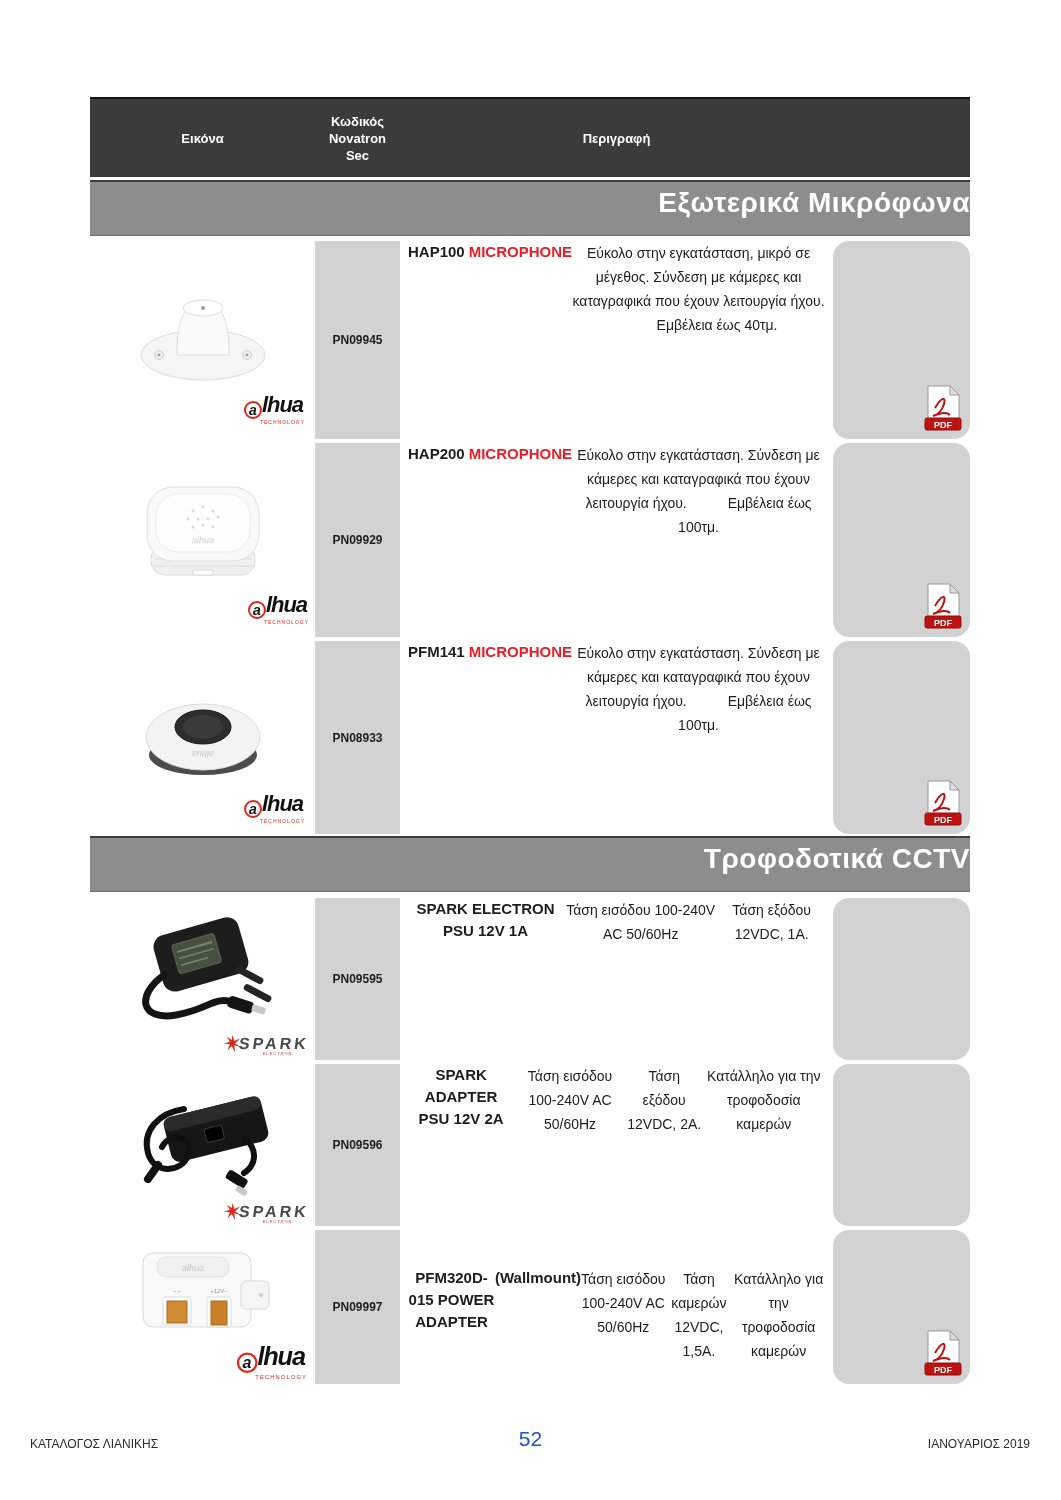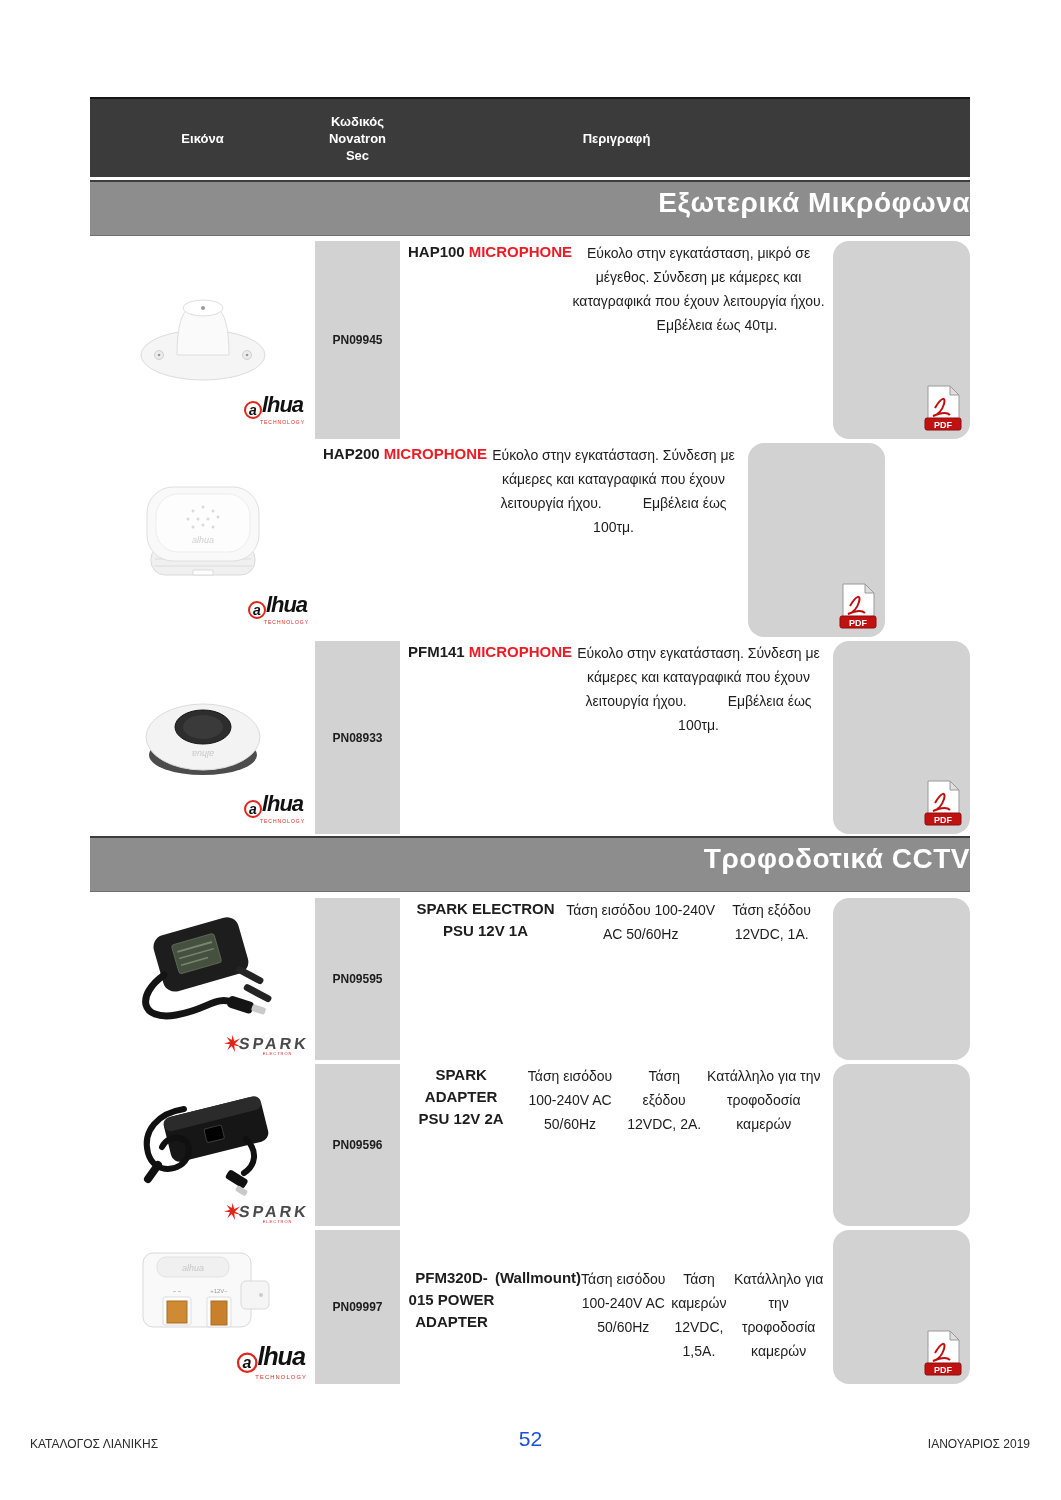--- a/index.html
+++ b/index.html
@@ -141,20 +141,21 @@
               <circle cx="90" cy="60" r="1.5"></circle>
           </g>
           <text x="80" y="76" text-anchor="middle" font-size="9" font-style="italic" fill="#d0d0d0">alhua</text>
           <path d="M70 108 h20 v-5 h-20 z" fill="#ffffff" stroke="#dadada"></path>
         </svg>
         <div class="dahua" style="right:6px; bottom:12px;">
           <div class="row1"><span class="mark">a</span><span class="word">lhua</span></div>
           <div class="sub">TECHNOLOGY</div>
         </div>
       </div>
+      <div class="cell-code">PN09929</div>
       <div class="cell-desc">
         <div class="ptitle"><span>HAP200</span><span class="red">MICROPHONE</span></div>
         <div class="dline"><span>Εύκολο στην εγκατάσταση. Σύνδεση με κάμερες και καταγραφικά που έχουν λειτουργία ήχου.</span> <span class="bold">Εμβέλεια έως 100τμ.</span></div>
       </div>
       <div class="cell-pdf">
         <svg class="pdf-icon" viewBox="0 0 40 47">
           <path d="M5 1 h22 l9 9 v25 h-31 z" fill="#ffffff" stroke="#9a9a9a"></path>
           <path d="M27 1 l9 9 h-9 z" fill="#dedede" stroke="#9a9a9a"></path>
           <path d="M12 23 c7 -12 11 -11 9 -4 c-2 7 -7 11 -11 12 c7 -3 14 -4 17 -1" stroke="#c00d0d" fill="none" stroke-width="2"></path>
           <rect x="2" y="33" width="36" height="12" rx="2" fill="#c11212" stroke="#8e0d0d"></rect>

